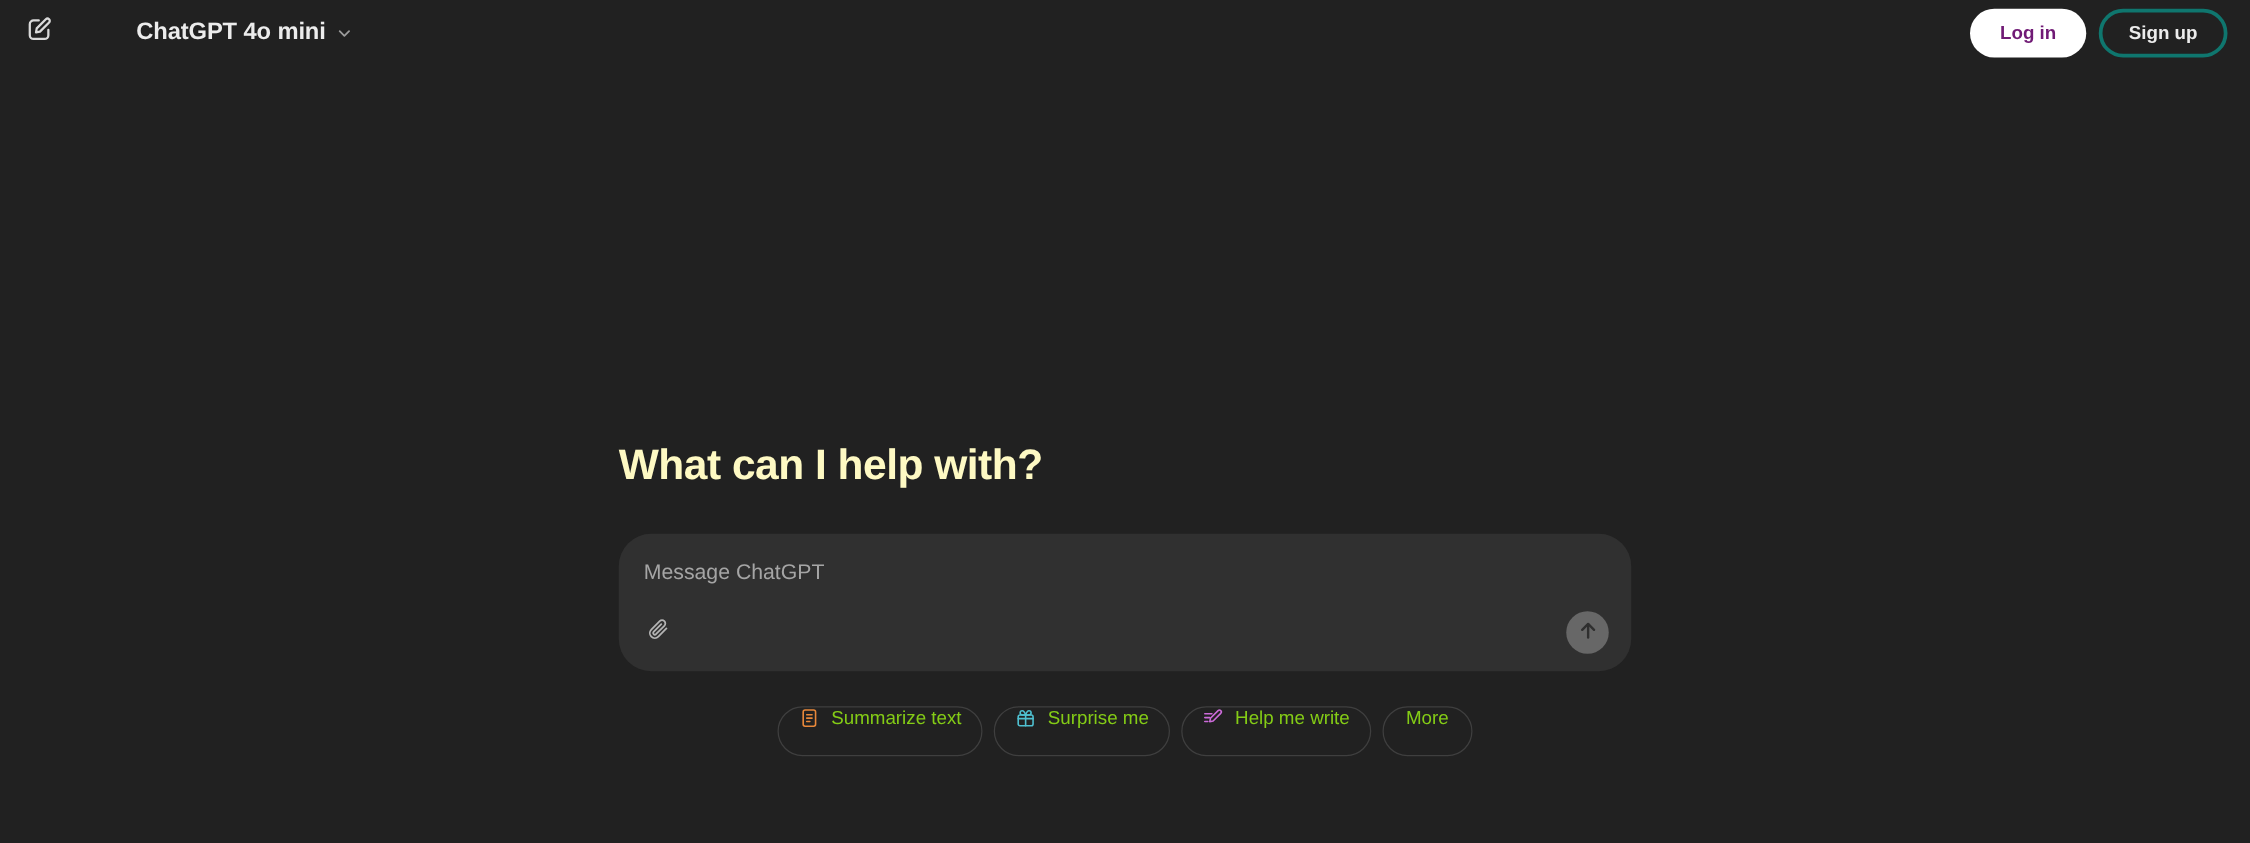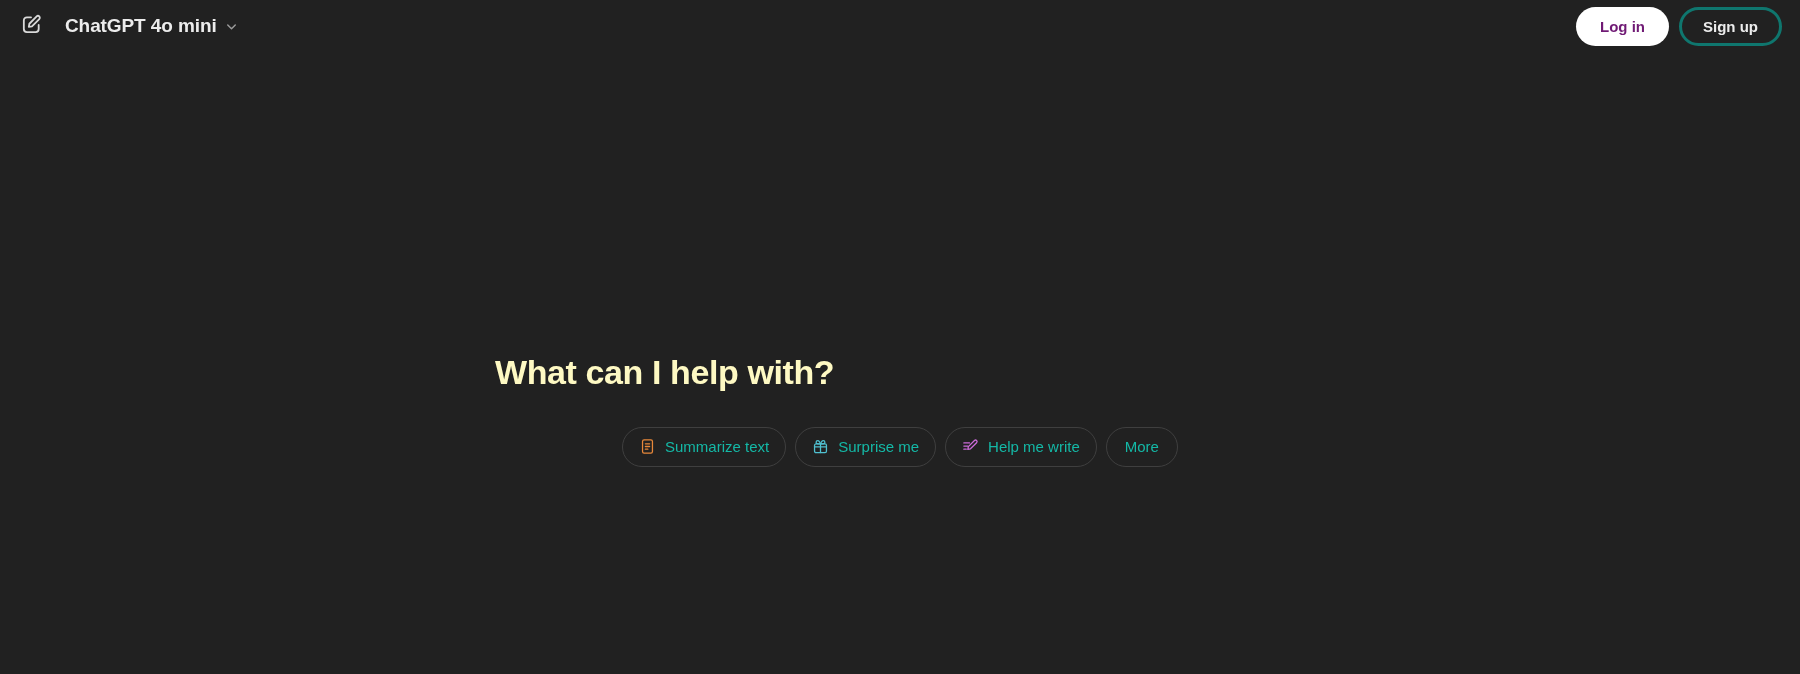--- a/index.html
+++ b/index.html
@@ -50,20 +50,21 @@
     padding: 0 10px 0 9px;
     border-radius: 9px;
     cursor: pointer;
   }
   .model-name {
     color: #ececec;
     font-size: 19px;
     font-weight: 600;
     letter-spacing: -0.1px;
     white-space: nowrap;
+    margin-left: 44px;
   }
   .chev { display: flex; align-items: center; color: #9b9b9b; }
 
   .topbar-right {
     margin-left: auto;
     display: flex;
     align-items: center;
     gap: 10px;
   }
   .btn-login {
@@ -163,28 +164,28 @@
   .chips {
     display: flex;
     justify-content: center;
     align-items: center;
     gap: 9px;
     margin-top: 28px;
     flex-wrap: wrap;
   }
   .chip {
     display: flex;
-    align-items: center;
+    align-items: flex-start;
     gap: 9px;
     height: 40px;
     padding: 0 16px;
     border: 1px solid #3f3f3f;
     border-radius: 999px;
     background: transparent;
-    color: #14b8a6;
+    color: #84cc16;
     font-size: 15px;
     font-family: inherit;
     cursor: pointer;
     white-space: nowrap;
   }
   .chip-icon { display: flex; align-items: center; justify-content: center; }
   .chip-more { padding: 0 18px; }
 </style>
 </head>
 <body>
@@ -217,20 +218,45 @@
     <button class="btn-login">Log in</button>
     <button class="btn-signup">Sign up</button>
   </div>
 
 </div>
 
 <div class="stage">
 
   <h1 class="headline">What can I help with?</h1>
 
+  <div class="composer">
+
+    <div class="composer-placeholder">Message ChatGPT</div>
+
+    <div class="composer-actions">
+
+      <div class="attach-btn">
+        <span>
+          <svg width="19" height="19" viewBox="0 0 24 24" fill="none" stroke="currentColor" stroke-width="1.8" stroke-linecap="round" stroke-linejoin="round">
+            <path d="M20.4 11.1l-8.2 8.2a5 5 0 0 1-7.1-7.1l8.5-8.5a3.3 3.3 0 0 1 4.7 4.7l-8.5 8.5a1.7 1.7 0 0 1-2.4-2.4l7.8-7.8"></path>
+          </svg>
+        </span>
+      </div>
+
+      <button class="send-btn">
+        <span>
+          <svg width="19" height="19" viewBox="0 0 24 24" fill="none" stroke="#2f2f2f" stroke-width="2.4" stroke-linecap="round" stroke-linejoin="round">
+            <path d="M12 19V5.4"></path>
+            <path d="M6 11.2l6-6 6 6"></path>
+          </svg>
+        </span>
+      </button>
+
+    </div>
+  </div>
 
   <div class="chips">
 
     <button class="chip">
       <span class="chip-icon">
         <svg width="17" height="17" viewBox="0 0 24 24" fill="none" stroke="#e8883a" stroke-width="1.8" stroke-linecap="round" stroke-linejoin="round">
           <rect x="5" y="2.8" width="14" height="18.4" rx="2.2"></rect>
           <path d="M9 8.2h6"></path>
             <path d="M9 12h6"></path>
             <path d="M9 15.8h3.5"></path>

